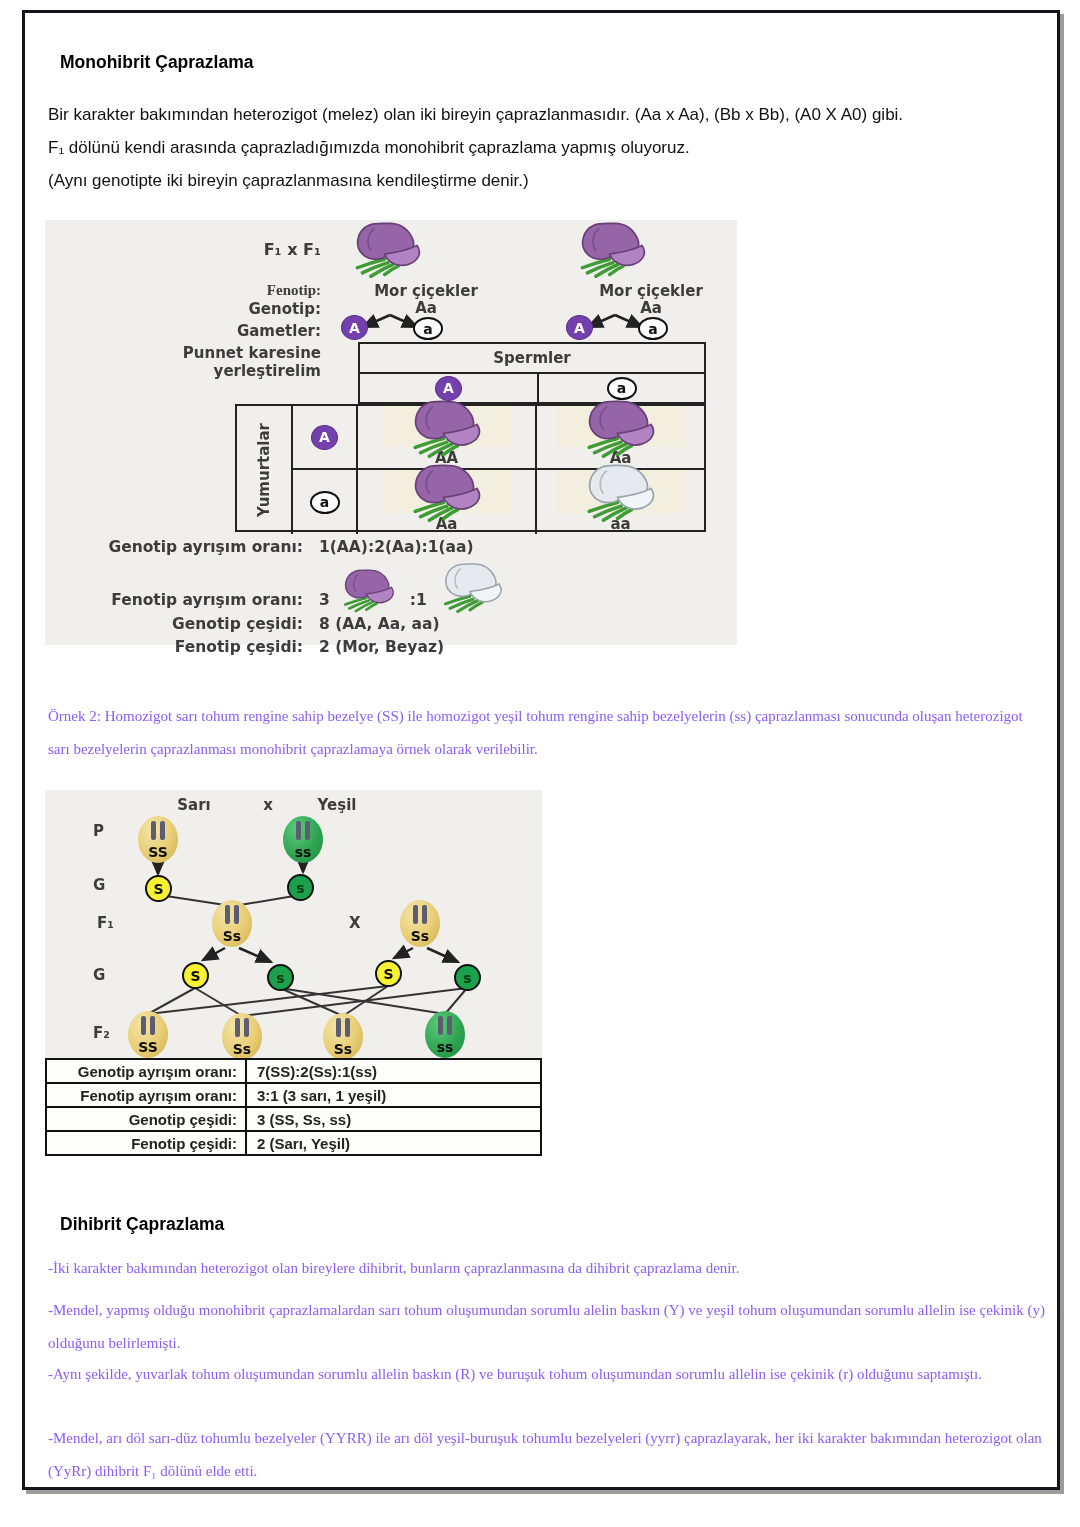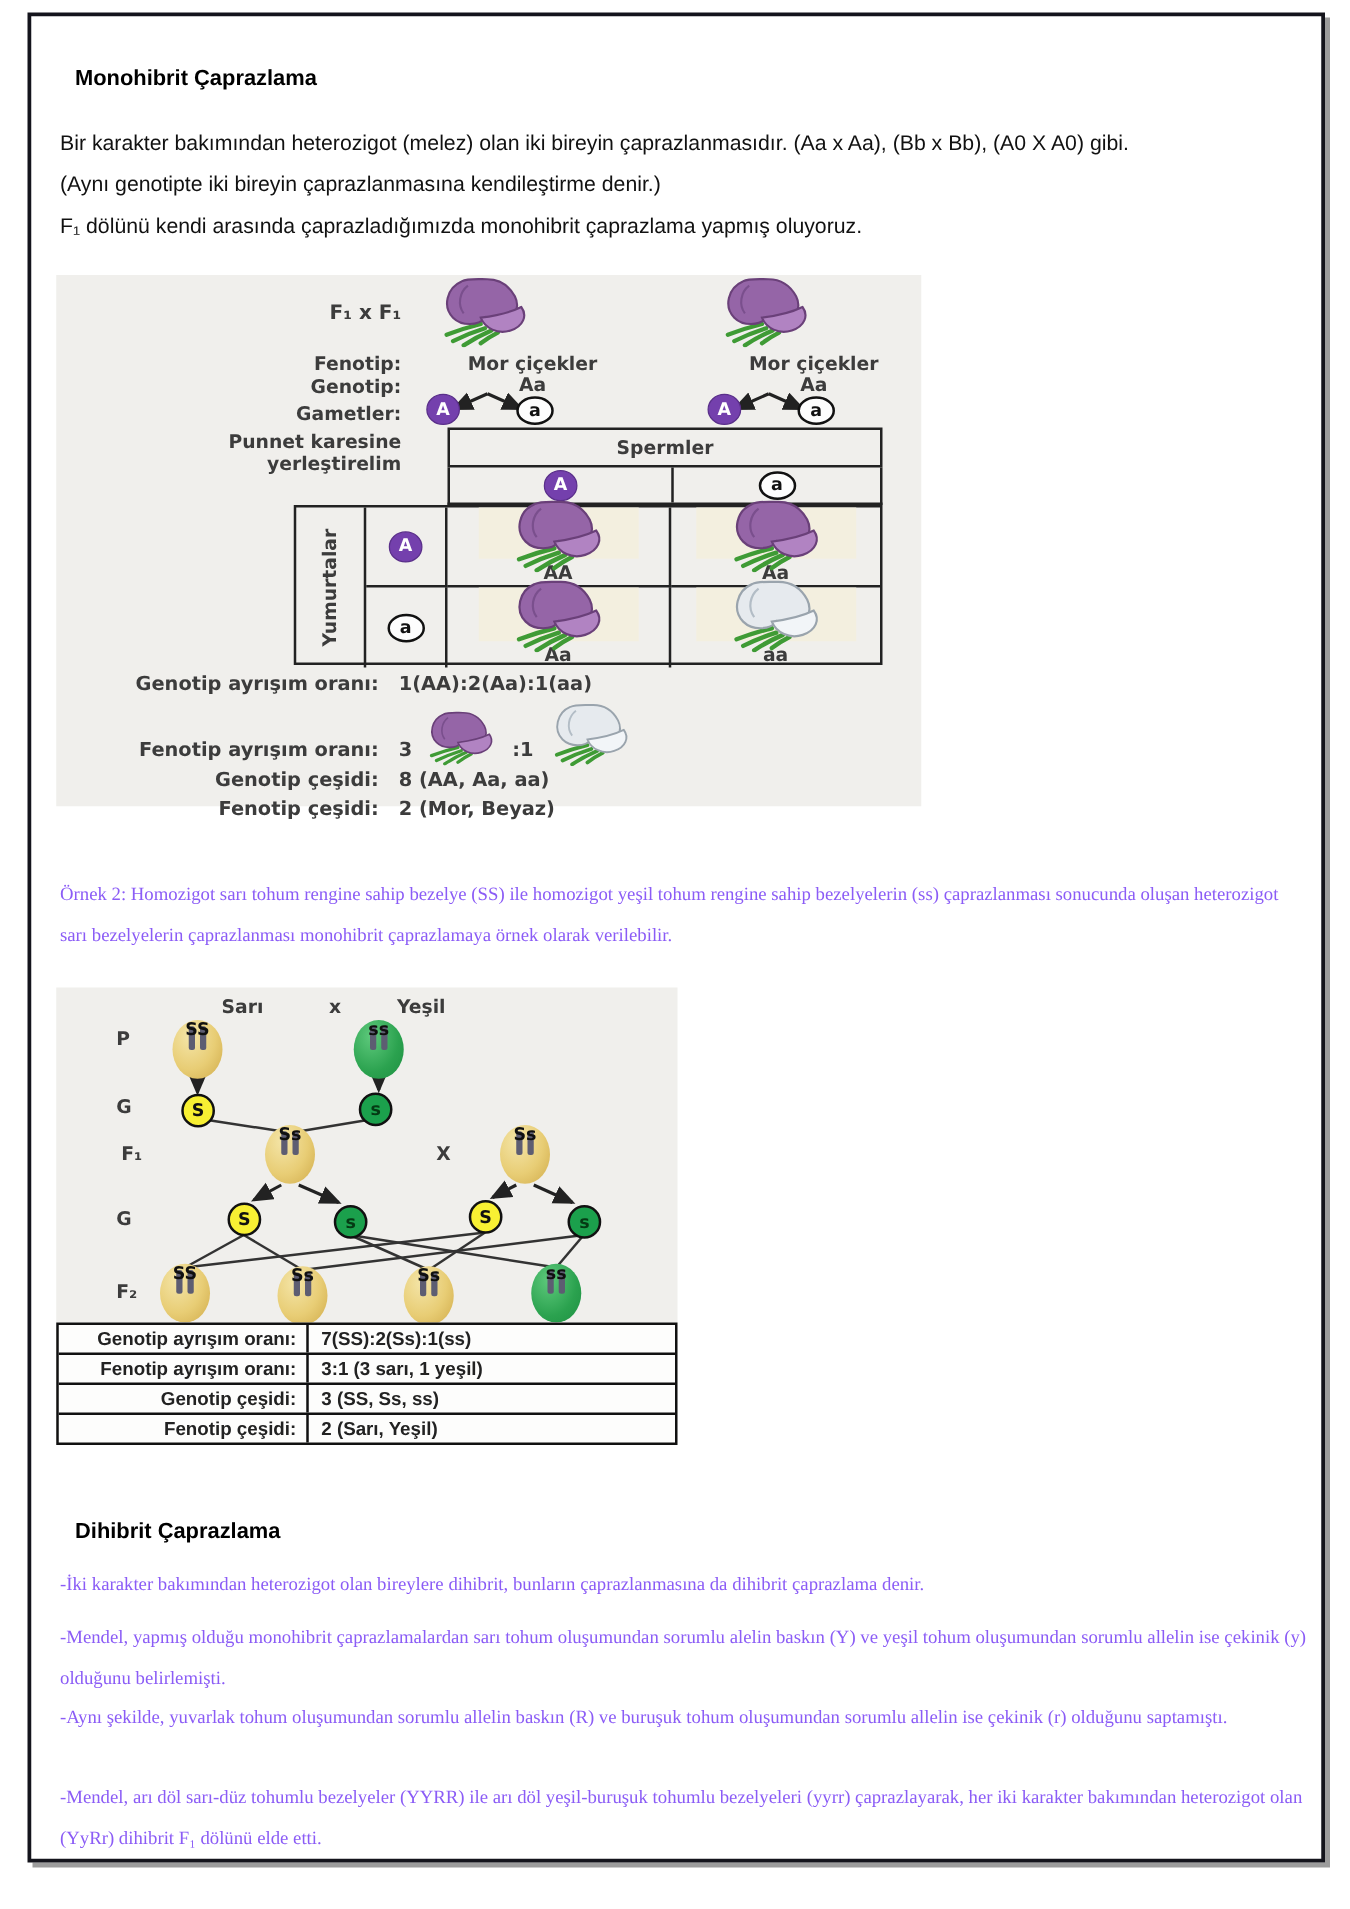--- a/index.html
+++ b/index.html
@@ -52,21 +52,21 @@
   
   .res{position:absolute;left:6px;width:680px;font-family:"DejaVu Sans",sans-serif;font-weight:bold;
        color:#3c3c3c;font-size:15.5px;}
   .res .row{display:flex;align-items:flex-end;margin-bottom:5px;}
   .res .lab{width:252px;text-align:right;white-space:nowrap;}
   .res .val{margin-left:16px;white-space:nowrap;}
   .res .inlineflower{display:inline-block;vertical-align:bottom;}
   
   .pea{position:absolute;width:40px;height:47px;border-radius:50%;
        background:radial-gradient(ellipse at 35% 28%,#f4e5a8 0%,#e8cd75 55%,#d8b658 85%,#c7a24a 100%);
-       display:flex;align-items:flex-start;justify-content:center;}
+       display:flex;align-items:flex-end;justify-content:center;}
   .pea.green{background:radial-gradient(ellipse at 35% 28%,#5ec97c 0%,#2ba24f 60%,#1d8f41 100%);}
   .pea .s1,.pea .s2{position:absolute;top:5px;width:5px;height:19px;background:#5d5d72;border-radius:2px;}
   .pea .s1{left:13px;}
   .pea .s2{left:22px;}
   .pea .plabel{font-family:"DejaVu Sans",sans-serif;font-weight:bold;font-size:14px;color:#101010;margin-bottom:3px;position:relative;}
   .gc{position:absolute;width:27px;height:27px;border-radius:50%;border:2px solid #111;box-sizing:border-box;
       display:flex;align-items:center;justify-content:center;font-family:"DejaVu Sans",sans-serif;font-weight:bold;font-size:14px;color:#111;}
   .gc.yellow{background:#f8f033;}
   .gc.green{background:#1ba04c;color:#053a14;}
   
@@ -100,28 +100,28 @@
     </symbol>
   </defs>
 </svg>
 
 <div class="frame"></div>
 
 <div class="h-bold" style="left:48px;top:52px;">Monohibrit Çaprazlama</div>
 
 <div class="bodytext" style="left:48px;top:98px;width:995px;">
   <div>Bir karakter bakımından heterozigot (melez) olan iki bireyin çaprazlanmasıdır. (Aa x Aa), (Bb x Bb), (A0 X A0) gibi.</div>
+  <div>F₁ dölünü kendi arasında çaprazladığımızda monohibrit çaprazlama yapmış oluyoruz.</div>
   <div>(Aynı genotipte iki bireyin çaprazlanmasına kendileştirme denir.)</div>
-  <div>F₁ dölünü kendi arasında çaprazladığımızda monohibrit çaprazlama yapmış oluyoruz.</div>
 </div>
 
 <div class="diagram" style="left:45px;top:220px;width:692px;height:425px;">
 
   <div class="dlabel rt" style="left:0;top:20px;width:240px;font-size:16px;">F₁ x F₁</div>
-  <div class="dlabel rt" style="left:0;top:62px;width:240px;">Fenotip:</div>
+  <div class="dlabel rt" style="left:0;top:62px;width:240px;font-family:Liberation Serif, serif;">Fenotip:</div>
   <div class="dlabel rt" style="left:0;top:80px;width:240px;">Genotip:</div>
   <div class="dlabel rt" style="left:0;top:102px;width:240px;">Gametler:</div>
   <div class="dlabel rt" style="left:0;top:124px;width:240px;">Punnet karesine</div>
   <div class="dlabel rt" style="left:0;top:142px;width:240px;">yerleştirelim</div>
 
   <svg class="flower" style="left:296px;top:0;" width="94" height="58" viewBox="0 0 100 68">
       <use href="#fp"></use>
     </svg>
   <div class="dlabel" style="left:255px;top:62px;width:180px;text-align:center;">Mor çiçekler</div>
   <div class="dlabel" style="left:255px;top:79px;width:180px;text-align:center;">Aa</div>

